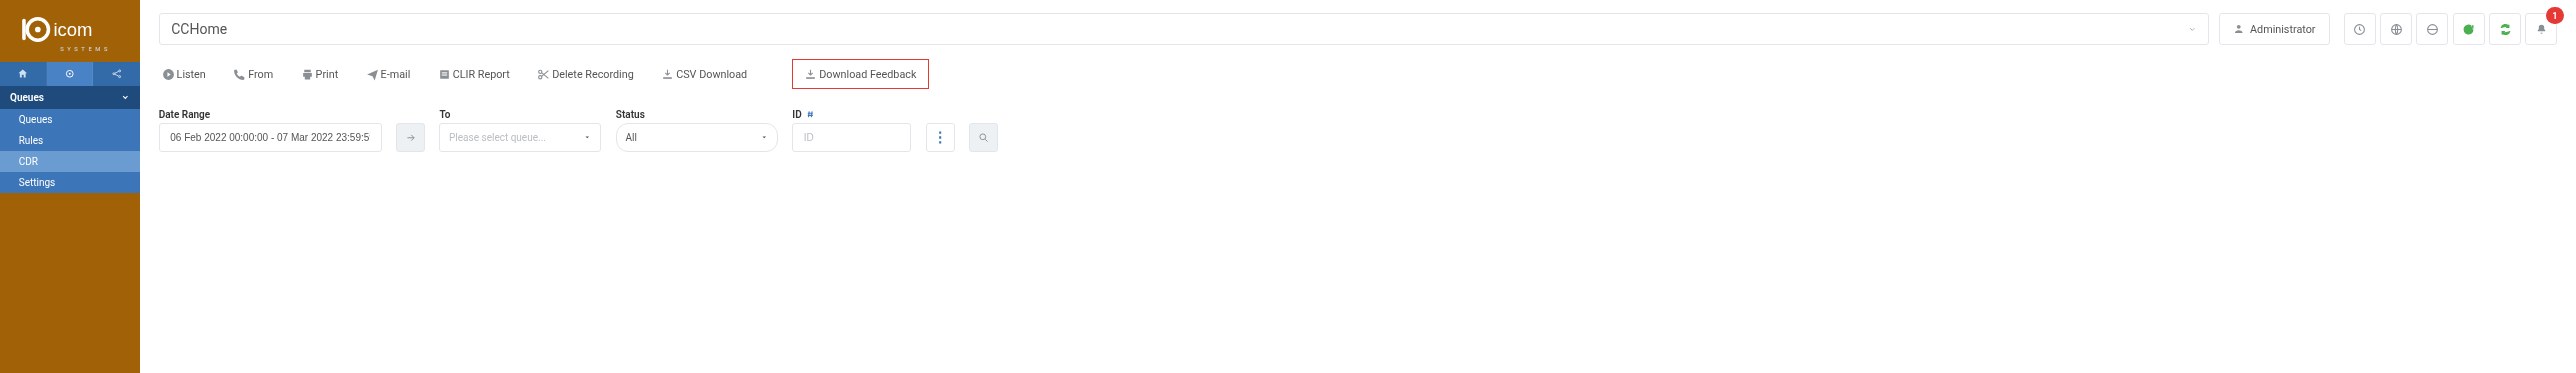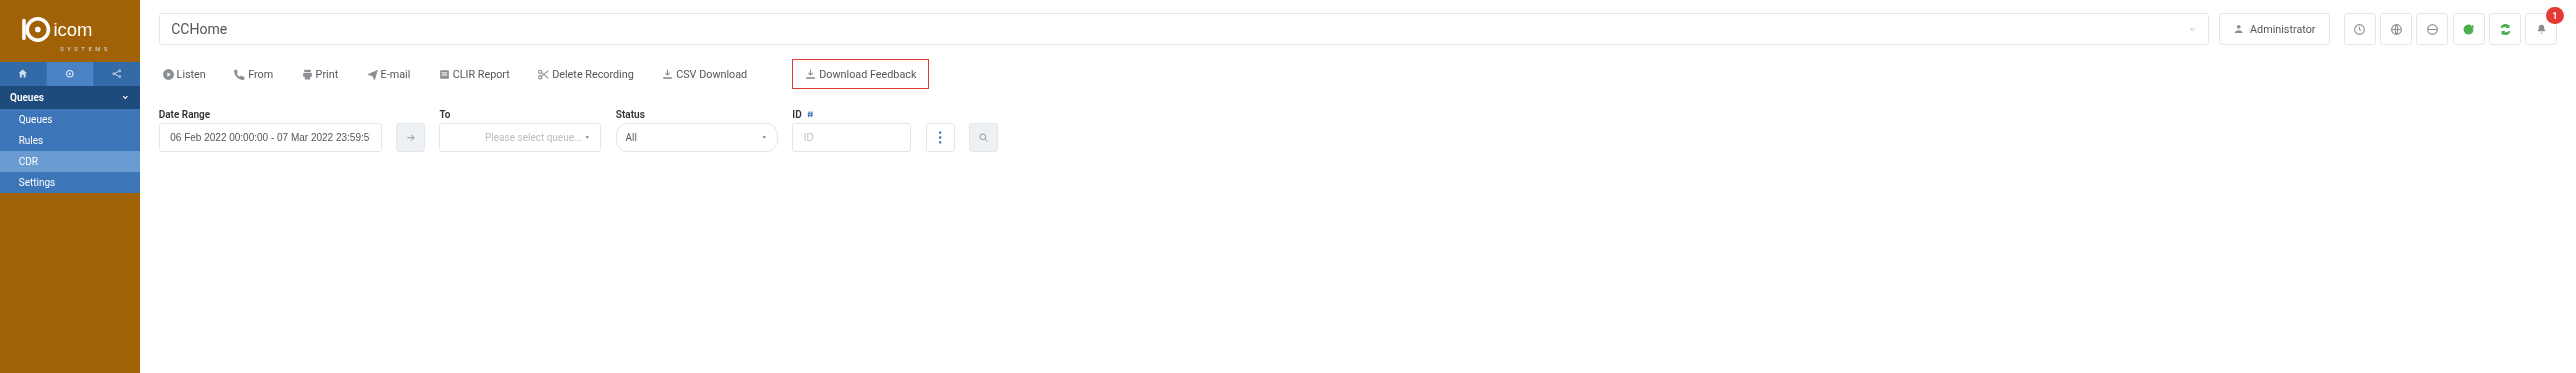--- a/index.html
+++ b/index.html
@@ -41,21 +41,21 @@
   .w-date { width:223px; }
   .w-from { width:165px; }
   .w-to { width:162px; }
   .w-status { width:162px;border-radius:12px; }
   .w-id { width:119px; }
   .square-btn { width:29px; height:29px; border:0.7px solid #e2e6ea; border-radius:2.9px; display:flex; align-items:center; justify-content:center; color:#8a8f94; }
   .square-btn.gray { background:#eef1f3; }
   .square-btn.search { background:#eef1f3; }
   .more-btn { color:#3d76b8; font-weight:900; font-size:14.4px; }
   .chev-down { width:8.6px; height:8.6px; }
-  .placeholder-text { color:#b8bec3;margin-left:36px; }
+  .placeholder-text { color:#b8bec3; }
 </style>
 </head>
 <body>
 
 <div class="app">
 
   <div class="sidebar">
     <div class="logo-wrap">
       <svg width="101" height="27" viewBox="0 0 140 38" style="font-size:13px">
         <g fill="#fff">

